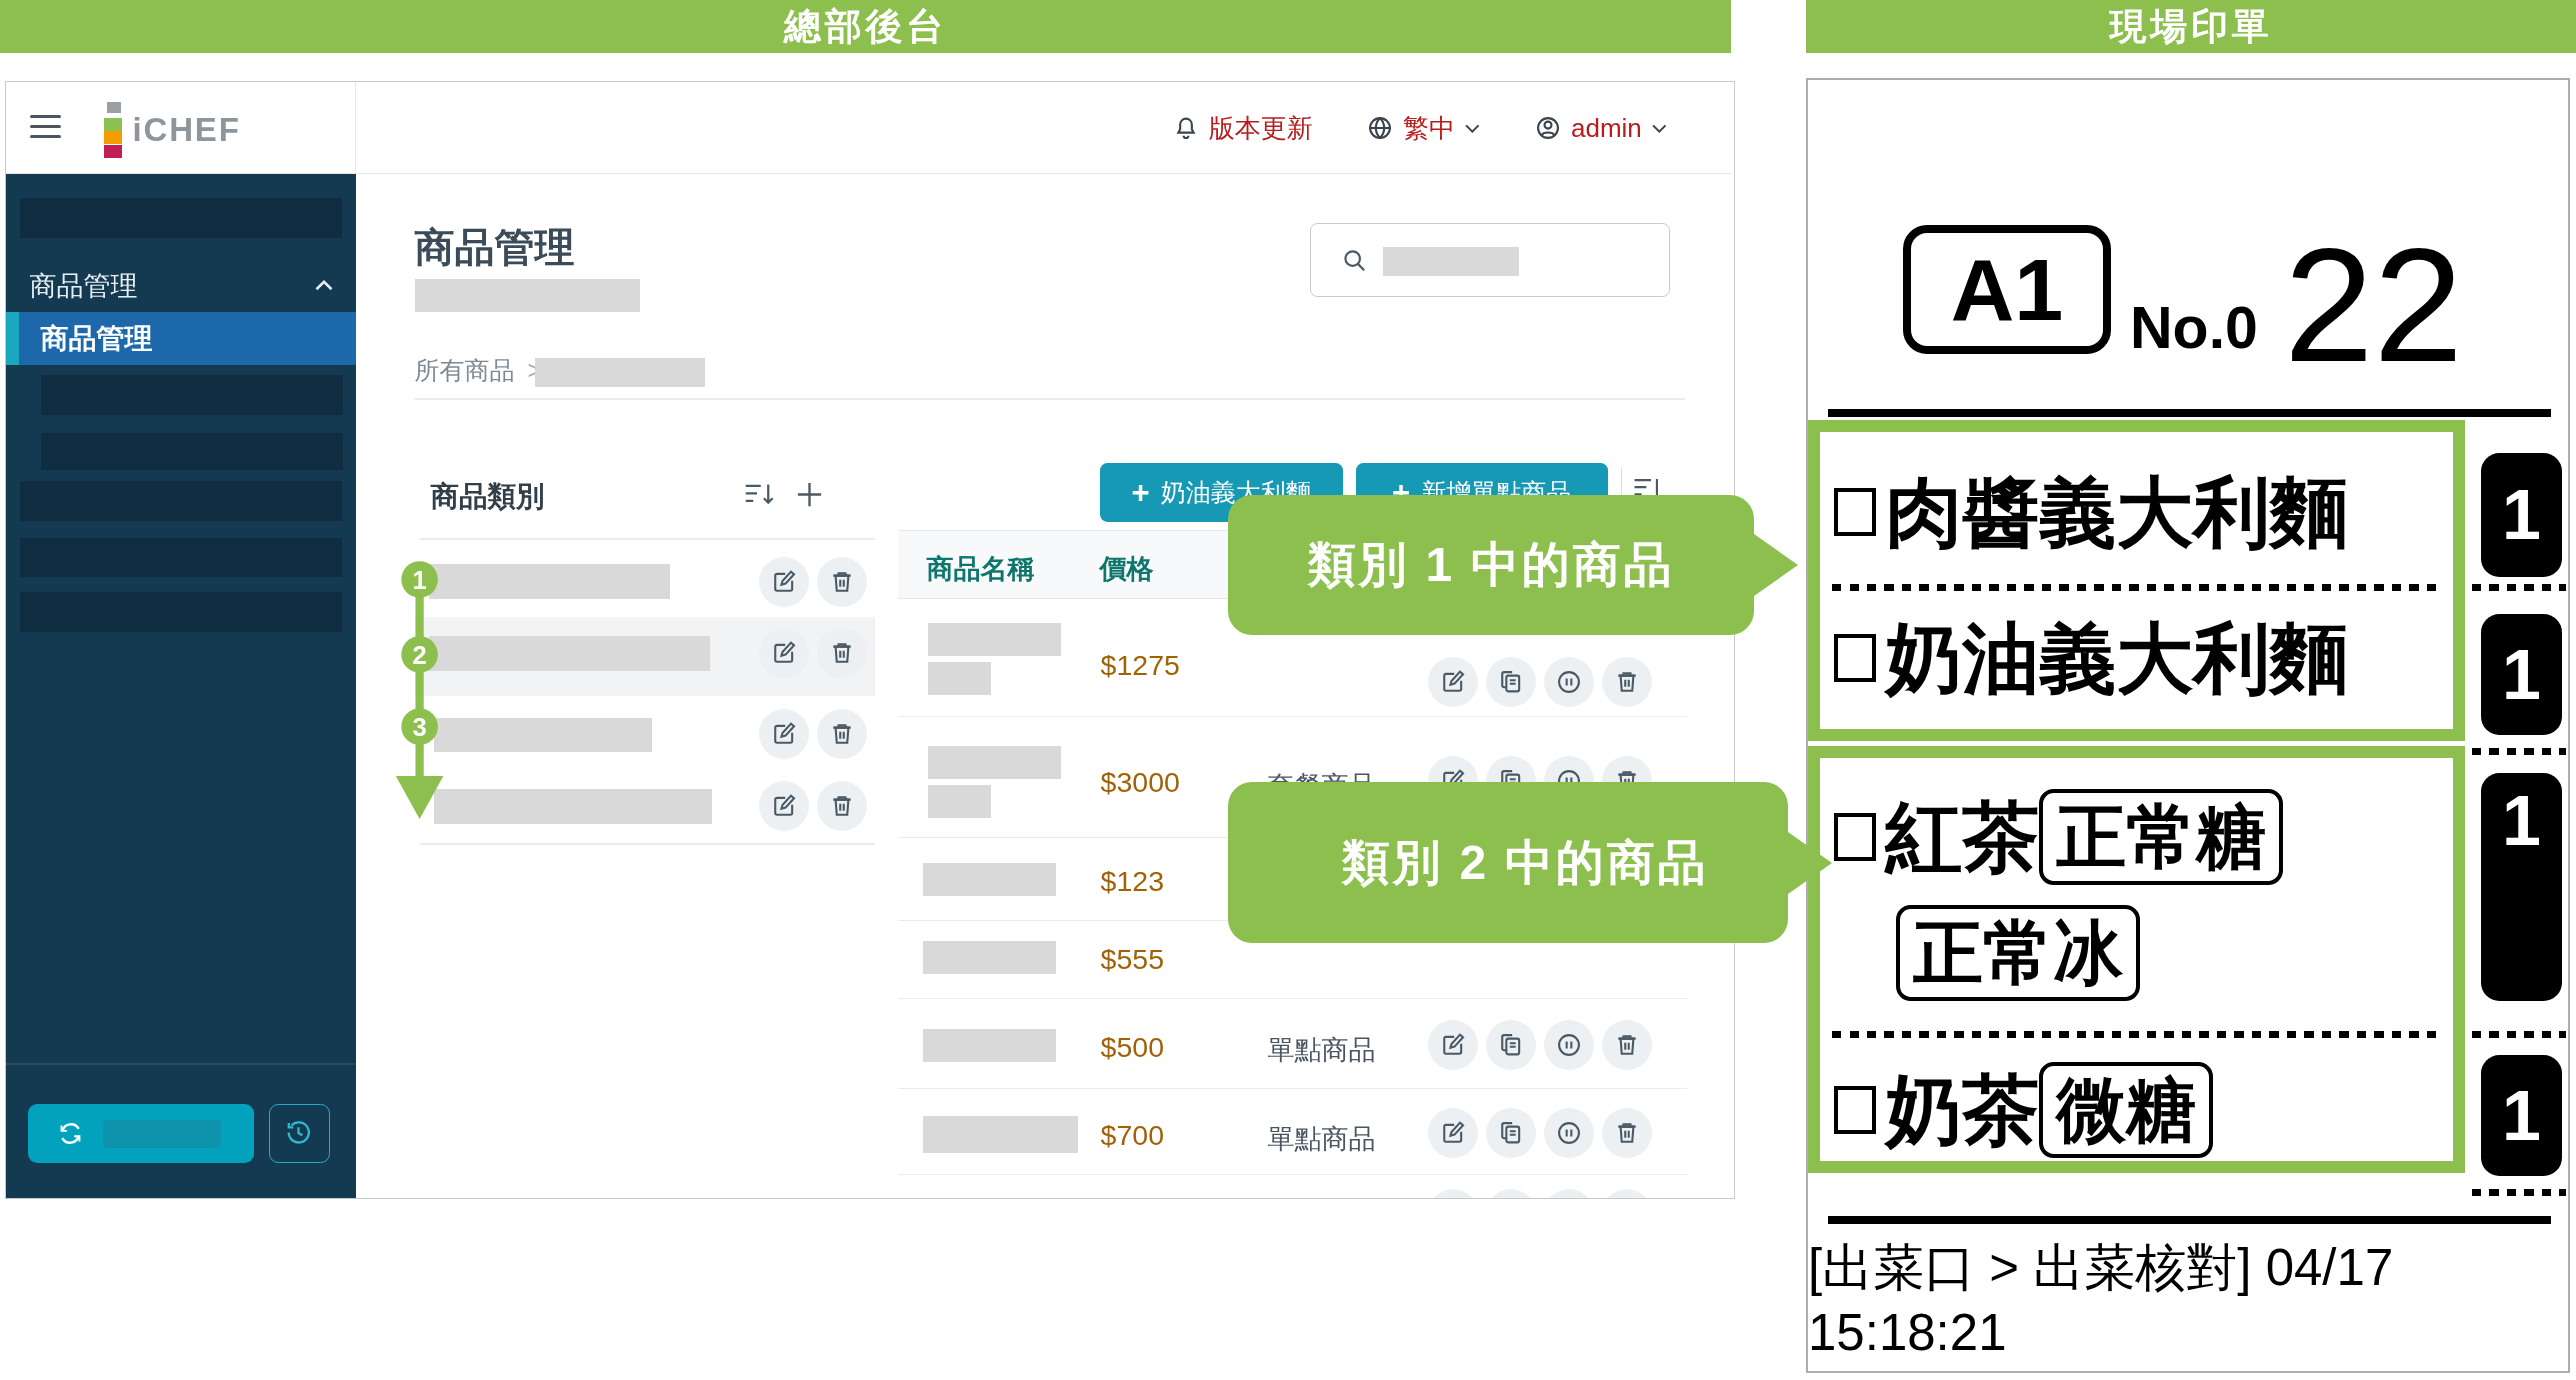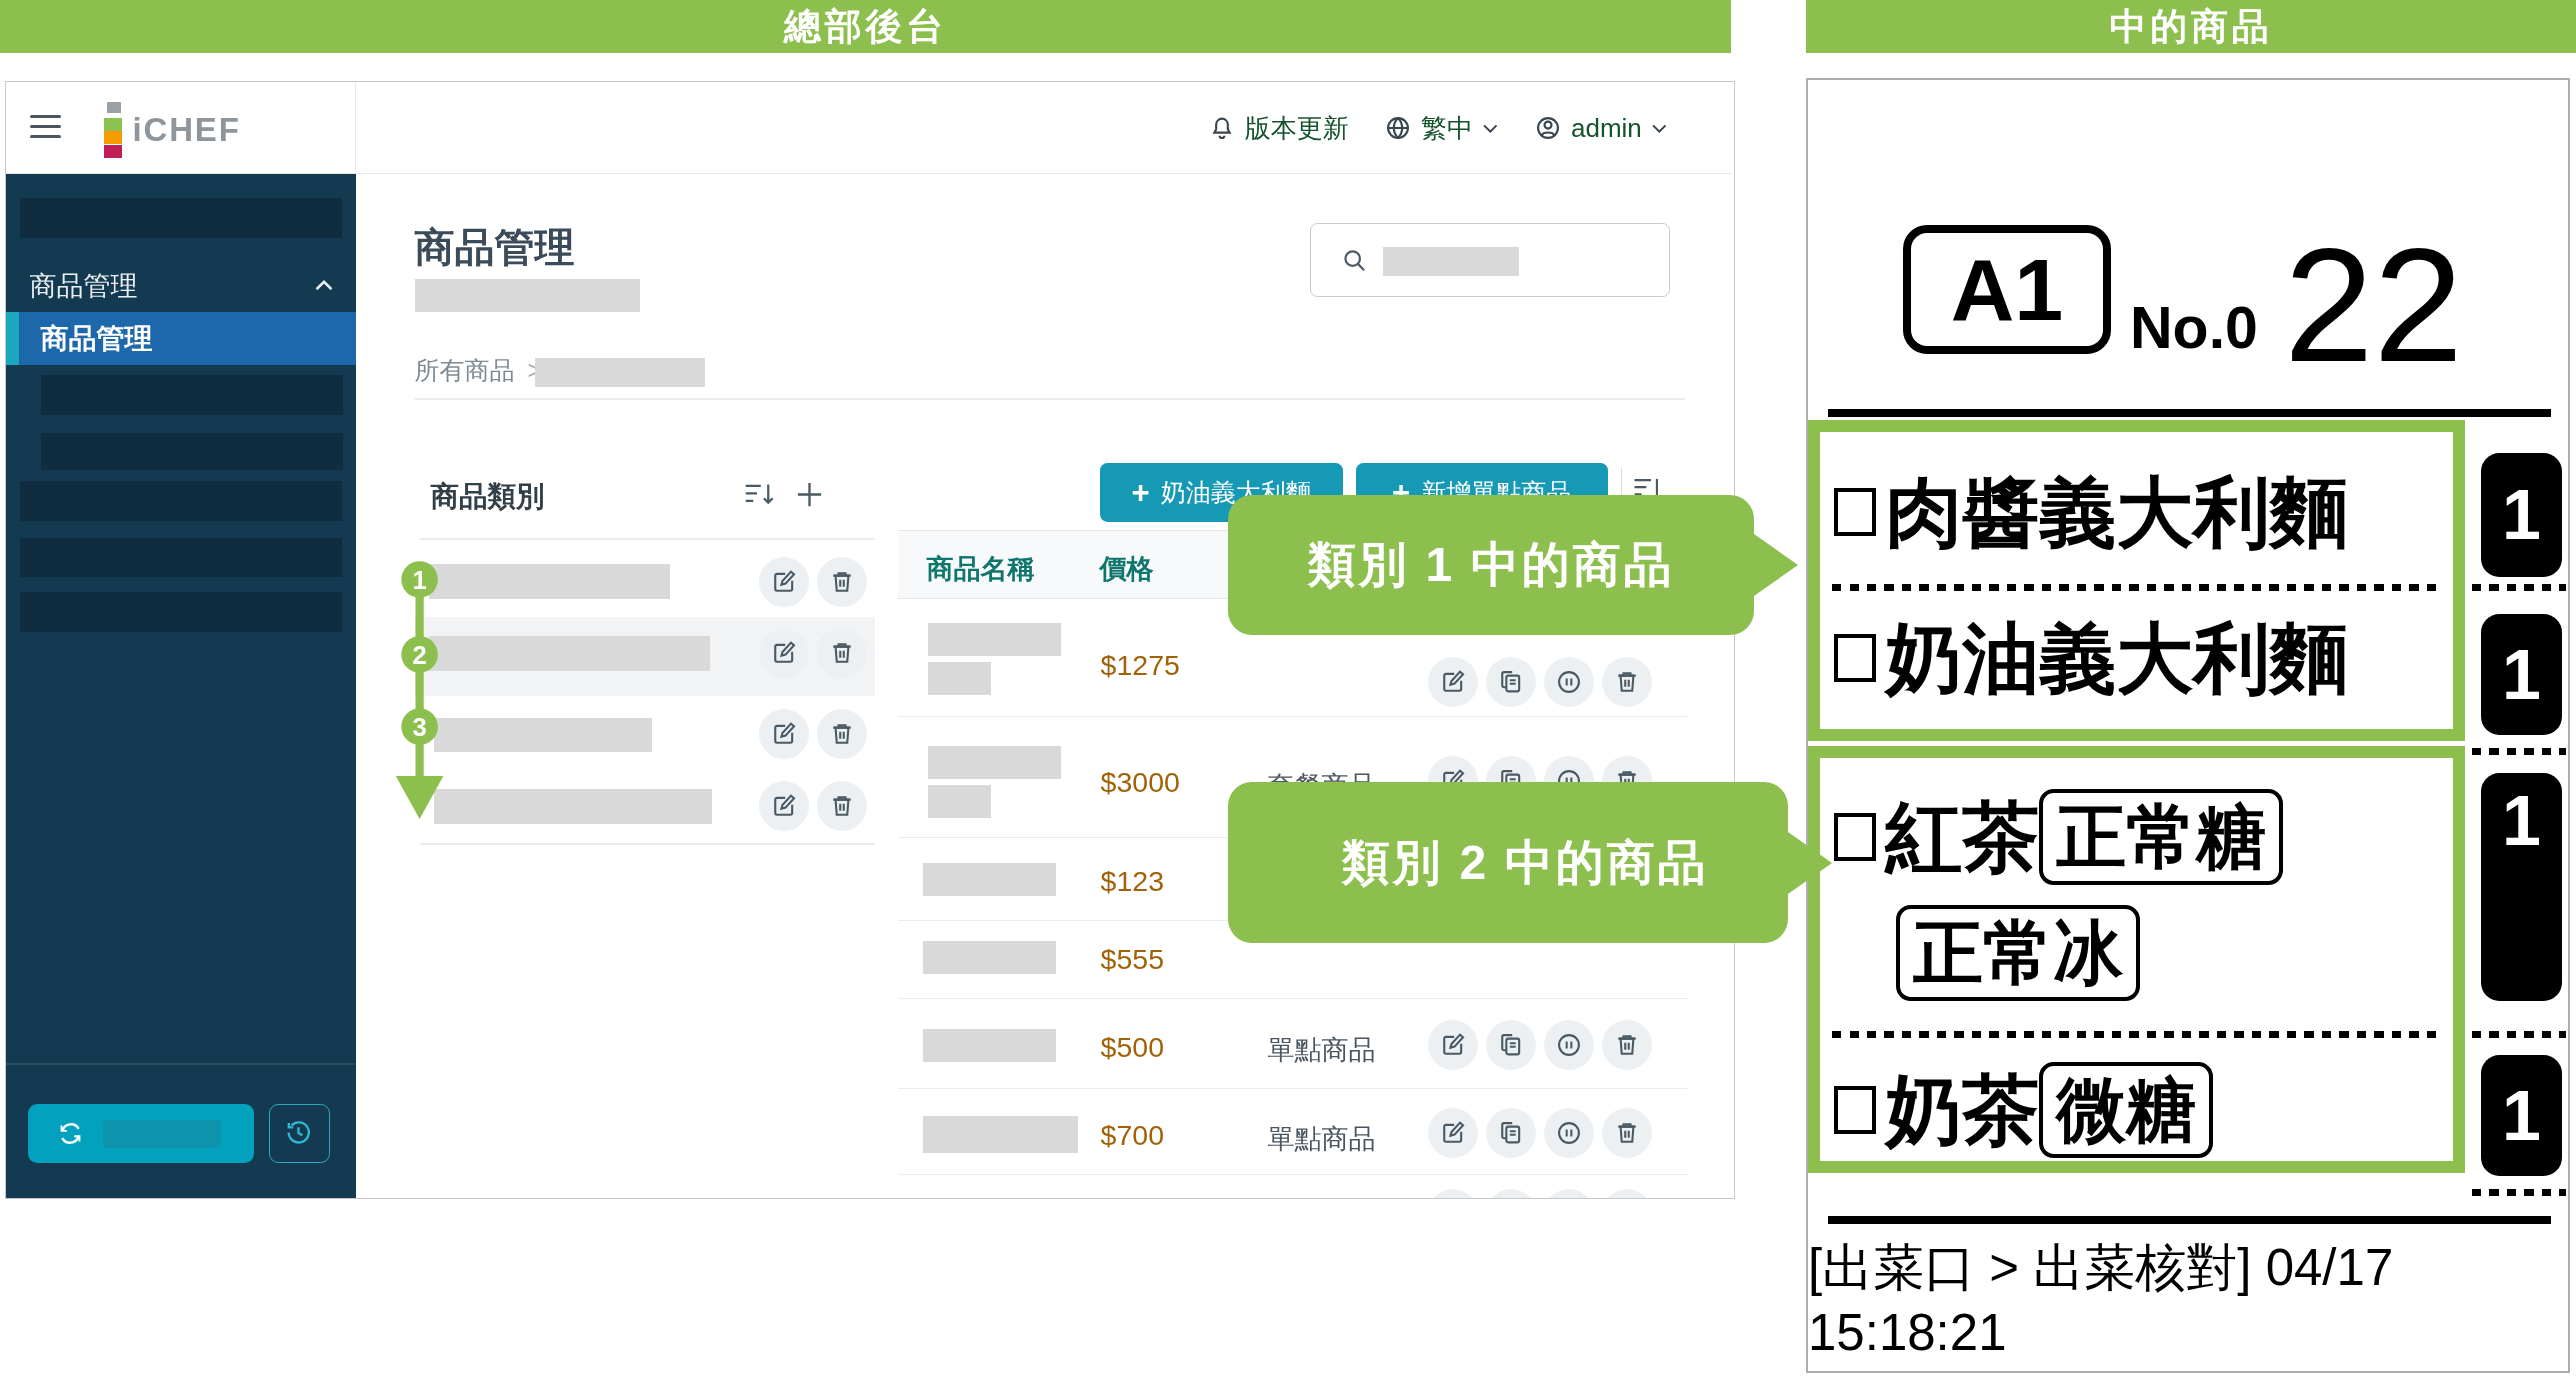--- a/index.html
+++ b/index.html
@@ -6,21 +6,21 @@
   #root{position:relative;width:2576px;height:1380px;background:#fff;overflow:hidden;
         font-family:"Liberation Sans","DejaVu Sans",sans-serif;color:#333;}
   .abs{position:absolute;}
   .topbar{position:absolute;top:0;height:53px;background:#8CBF4D;display:flex;align-items:center;justify-content:center;}
   .topbar span{color:#fff;font-size:37px;font-weight:bold;letter-spacing:3.7px;}
   .window{position:absolute;background:#fff;border:1.8px solid #C6C8CA;box-sizing:border-box;overflow:hidden;}
   .bar{position:absolute;background:#D9D9D9;}
   .bar-dark{position:absolute;background:#0F2C41;}
   
   .hline{position:absolute;left:0;width:31px;height:2.8px;background:#4A5560;border-radius:1.8px;}
-  .hctl{position:absolute;top:0;height:92px;display:flex;align-items:center;gap:35px;font-size:26px;color:#14532d;}
+  .hctl{position:absolute;top:0;height:92px;display:flex;align-items:center;gap:53px;font-size:26px;color:#b91c1c;}
   .hgroup{display:flex;align-items:center;gap:9.2px;}
   svg.ic{display:block;}
   
   #sidebar{position:absolute;left:0;top:92px;width:350px;height:1026px;background:#143A52;}
   .sb-parent{position:absolute;left:0;top:85px;width:350px;height:53px;display:flex;align-items:center;color:#E9EEF2;font-size:27px;}
   .sb-active{position:absolute;left:0;top:138px;width:350px;height:53px;background:#1C68AA;display:flex;align-items:center;}
   .sb-active .accent{position:absolute;left:0;top:0;width:13px;height:53px;background:#1BA7BD;}
   .sb-active span{margin-left:35px;color:#fff;font-size:28px;font-weight:bold;}
   
   .divider{position:absolute;background:#E9EBEC;height:1.8px;}
@@ -54,21 +54,21 @@
 </style>
 </head>
 <body>
 
 <div id="root">
 
   <div class="topbar" style="left:0;width:1731px;">
     <span>總部後台</span>
   </div>
   <div class="topbar" style="left:1806px;width:770px;">
-    <span>中的商品</span>
+    <span>現場印單</span>
   </div>
 
   <div class="window" style="left:4.6px;top:81px;width:1730px;height:1118px;">
 
     <div class="abs" style="left:0;top:0;width:1726px;height:92px;border-bottom:1.8px solid #E6E8EA;box-sizing:border-box;">
       <div class="abs" style="left:24px;top:33px;width:31px;height:26px;">
         <div class="hline" style="top:0;"></div>
           <div class="hline" style="top:10px;"></div>
           <div class="hline" style="top:20px;"></div>
       </div>

